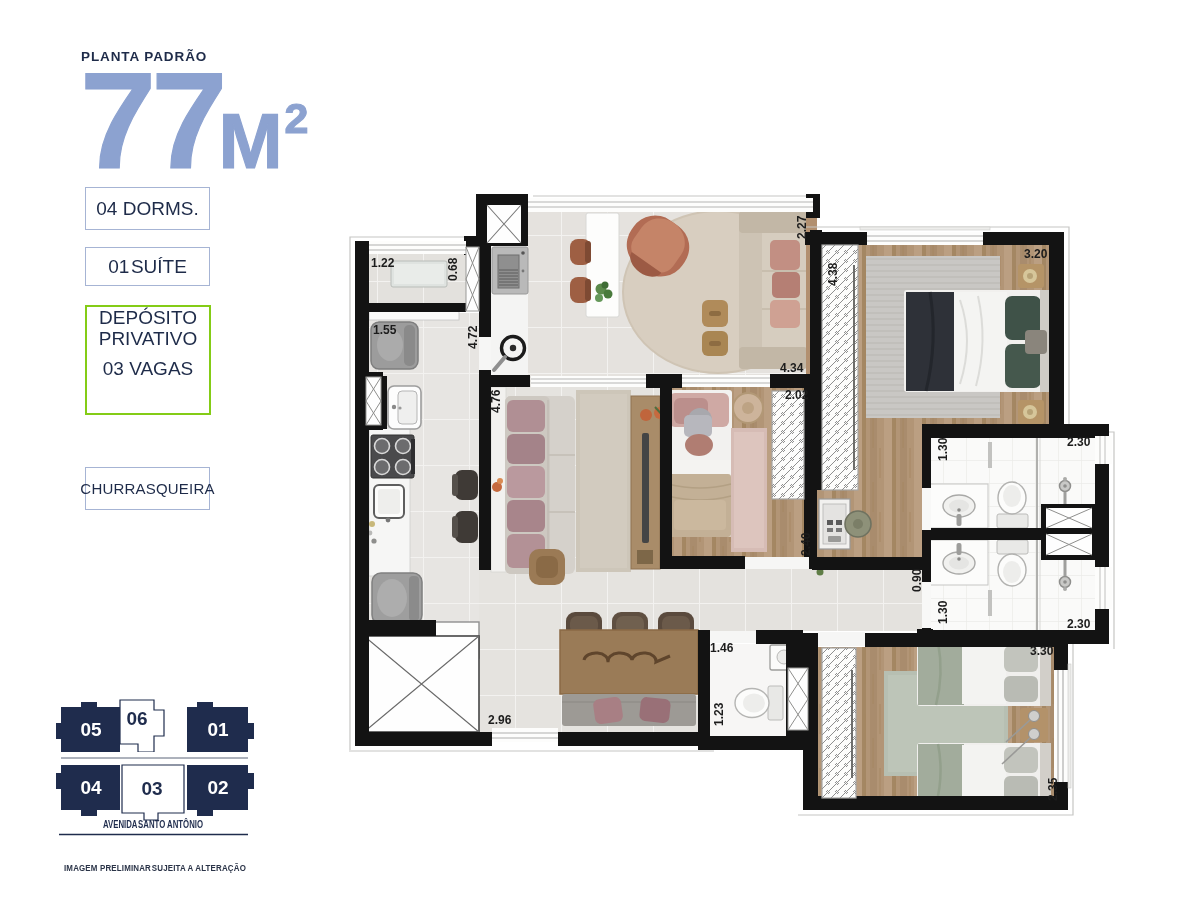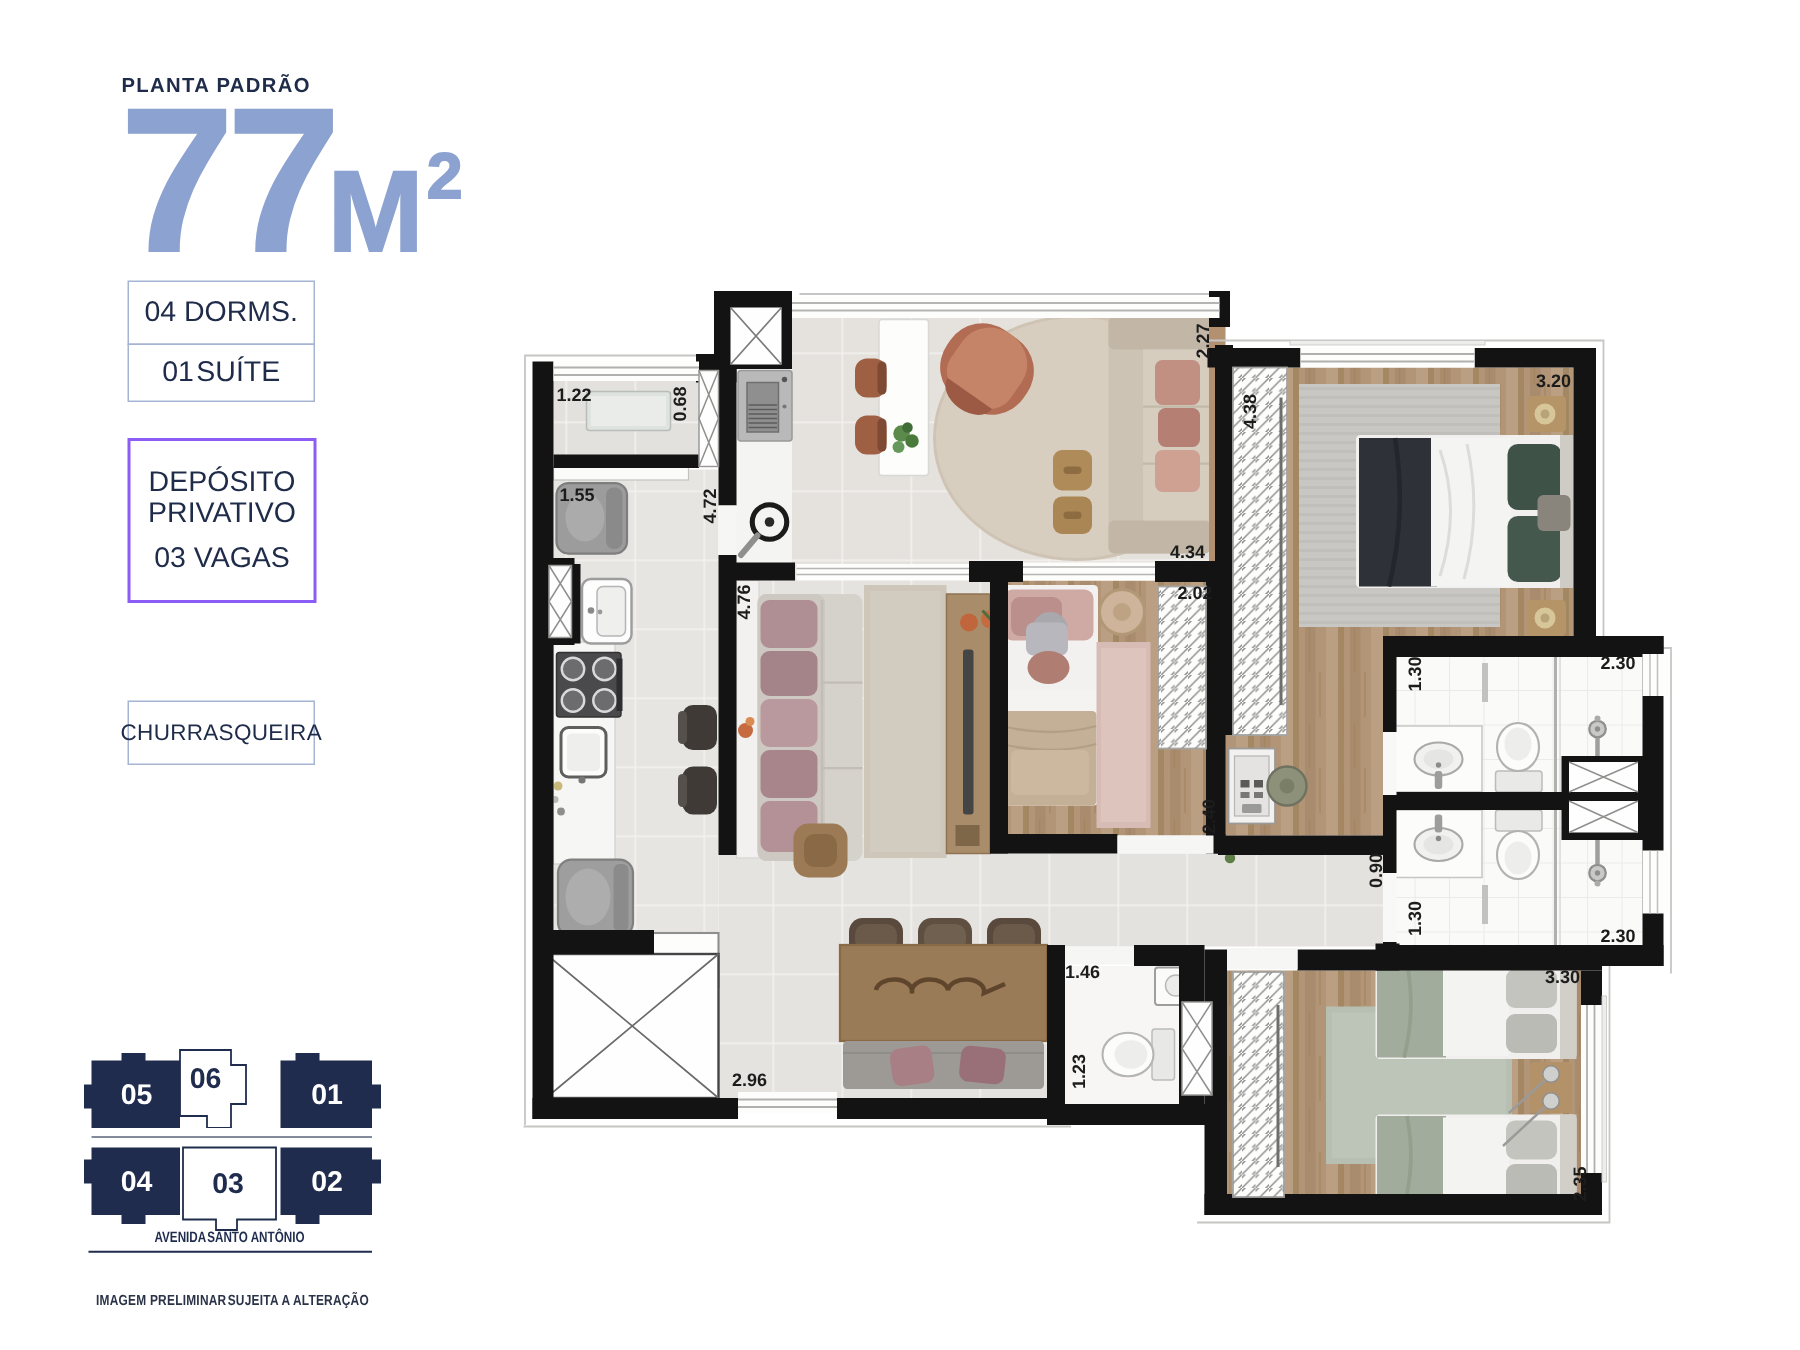--- a/index.html
+++ b/index.html
@@ -13,25 +13,25 @@
 <div class="abs" style="left:0;top:0;width:340px;height:900px;margin-top:11px;">
 
   <div class="abs navy" style="left:81px;top:38px;font-size:13.5px;font-weight:bold;letter-spacing:0.9px;">PLANTA PADRÃO</div>
 
   <div class="abs" style="left:80px;top:41px;color:#8ca2d0;font-size:137px;font-weight:bold;letter-spacing:-5px;line-height:1;-webkit-text-stroke:1.2px #8ca2d0;">77<span style="font-size:77px;letter-spacing:0;margin-left:-4px;">M</span><span style="font-size:43px;vertical-align:35px;margin-left:2px;">2</span></div>
 
   <div class="abs" style="left:85px;top:176px;width:123px;height:41px;border:1.5px solid #a6b4d4;display:flex;align-items:center;justify-content:center;">
       <span class="navy" style="font-size:19px;">04 DORMS.</span>
     </div>
 
-  <div class="abs" style="left:85px;top:218px;width:123px;height:37px;border:1.5px solid #a6b4d4;display:flex;align-items:center;justify-content:center;">
+  <div class="abs" style="left:85px;top:236px;width:123px;height:37px;border:1.5px solid #a6b4d4;display:flex;align-items:center;justify-content:center;">
       <span class="navy" style="font-size:19px;">01 SUÍTE</span>
     </div>
 
-  <div class="abs" style="left:85px;top:281px;width:122px;height:106px;border:2px solid #8b5cf6;display:flex;align-items:center;justify-content:center;text-align:center;">
+  <div class="abs" style="left:85px;top:294px;width:122px;height:106px;border:2px solid #84cc16;display:flex;justify-content:center;text-align:center;">
       <span class="navy" style="font-size:19px;line-height:1.12;">DEPÓSITO PRIVATIVO<br><span style="display:inline-block;margin-top:8px;">03 VAGAS</span></span>
     </div>
 
 
   <div class="abs" style="left:85px;top:456px;width:123px;height:41px;border:1.5px solid #a6b4d4;display:flex;align-items:center;justify-content:center;">
       <span class="navy" style="font-size:15px;letter-spacing:0.2px;">CHURRASQUEIRA</span>
     </div>
 
   <svg class="abs" style="left:50px;top:681px;" width="210" height="145" viewBox="0 0 210 145">
 

